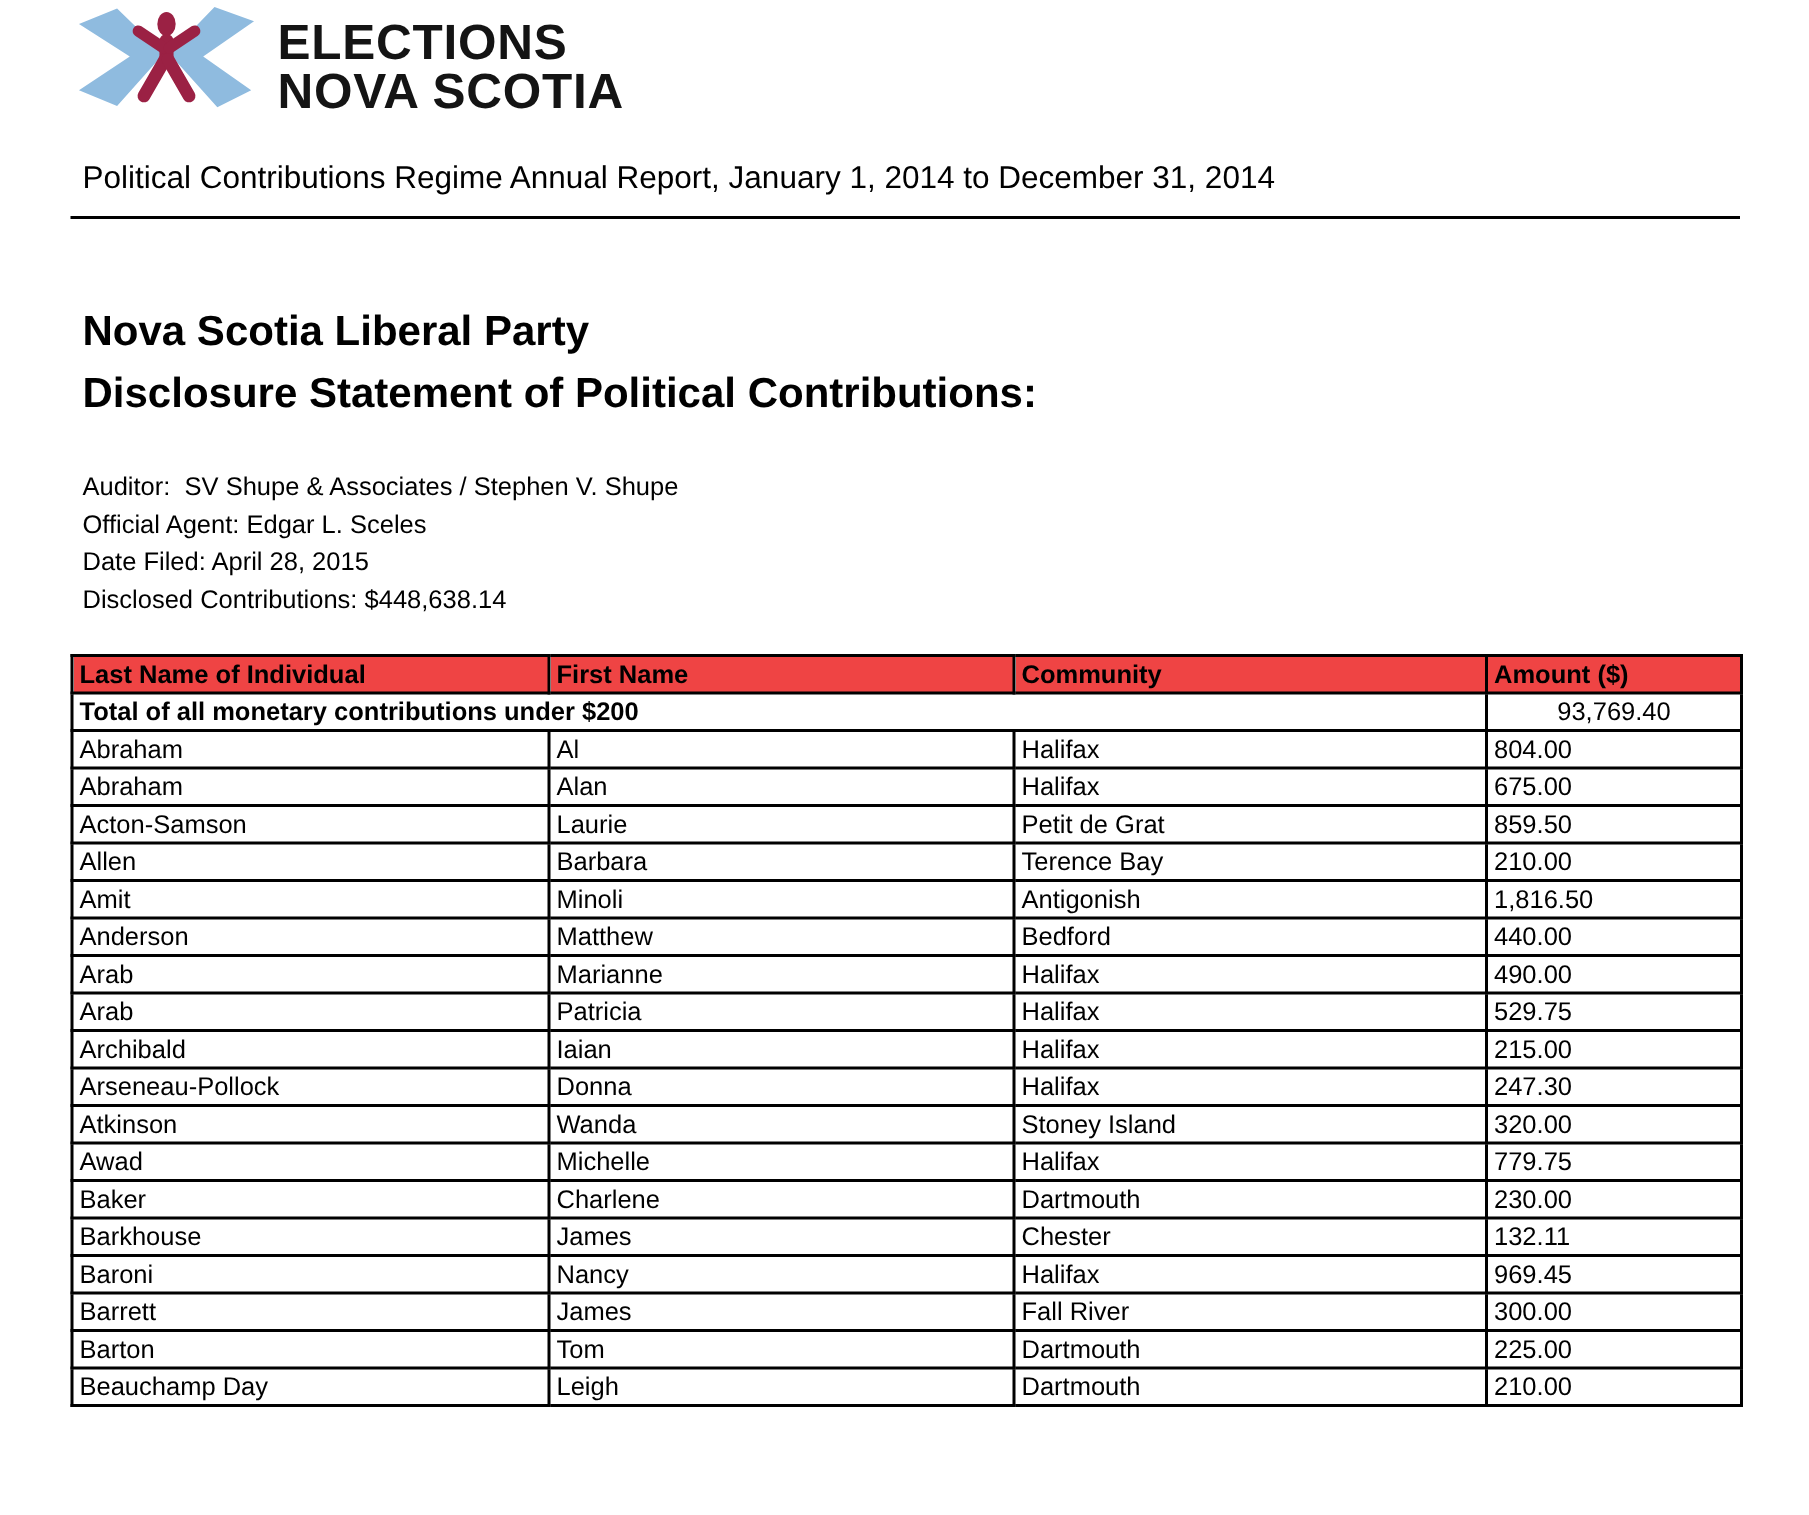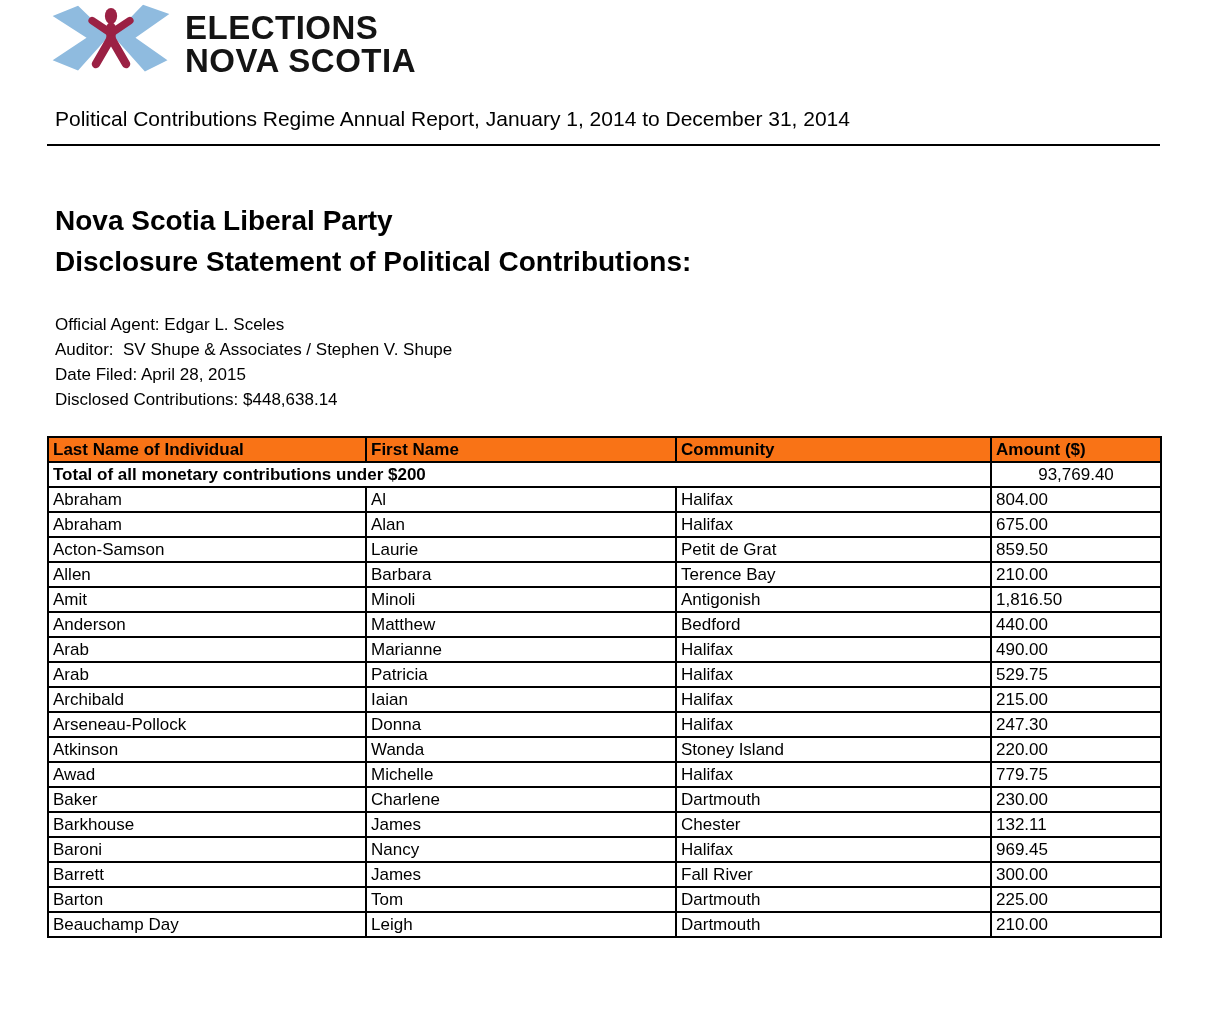--- a/index.html
+++ b/index.html
@@ -72,21 +72,21 @@
     border: 2px solid #000;
     height: 21px;
     line-height: 21px;
     padding: 1px 4px;
     overflow: hidden;
     white-space: nowrap;
     text-align: left;
     font-weight: normal;
   }
   table.contrib thead th {
-    background: #f97316;
+    background: #ef4444;
     font-weight: bold;
   }
   th.amt, td.amt { text-align: right; padding-right: 6px; }
   tr.summary td { font-weight: bold; }
   tr.summary td.amt { font-weight: normal; text-align: center; }
 </style>
 </head>
 <body>
 
 <div class="page">
@@ -115,22 +115,22 @@
 
   <div class="report-title indent">Political Contributions Regime Annual Report, January 1, 2014 to December 31, 2014</div>
   <hr class="title-rule">
 
   <div class="statement-heading indent">
     <div>Nova Scotia Liberal Party</div>
     <div>Disclosure Statement of Political Contributions:</div>
   </div>
 
   <div class="info-block indent">
+    <div class="info-line">Auditor:  SV Shupe &amp; Associates / Stephen V. Shupe</div>
     <div class="info-line">Official Agent: Edgar L. Sceles</div>
-    <div class="info-line">Auditor:  SV Shupe &amp; Associates / Stephen V. Shupe</div>
     <div class="info-line">Date Filed: April 28, 2015</div>
     <div class="info-line">Disclosed Contributions: $448,638.14</div>
   </div>
 
   <table class="contrib">
     <colgroup>
       <col style="width:318px">
         <col style="width:310px">
         <col style="width:315px">
         <col style="width:170px">
@@ -205,21 +205,21 @@
         <tr>
           <td>Arseneau-Pollock</td>
           <td>Donna</td>
           <td>Halifax</td>
           <td class="amt">247.30</td>
         </tr>
         <tr>
           <td>Atkinson</td>
           <td>Wanda</td>
           <td>Stoney Island</td>
-          <td class="amt">220.00</td>
+          <td class="amt">320.00</td>
         </tr>
         <tr>
           <td>Awad</td>
           <td>Michelle</td>
           <td>Halifax</td>
           <td class="amt">779.75</td>
         </tr>
         <tr>
           <td>Baker</td>
           <td>Charlene</td>

